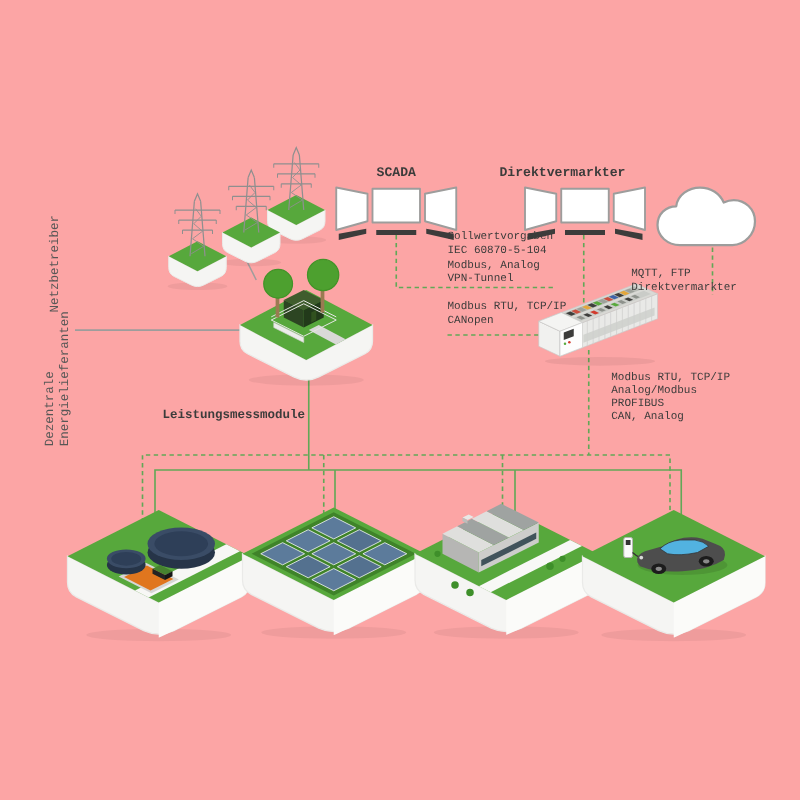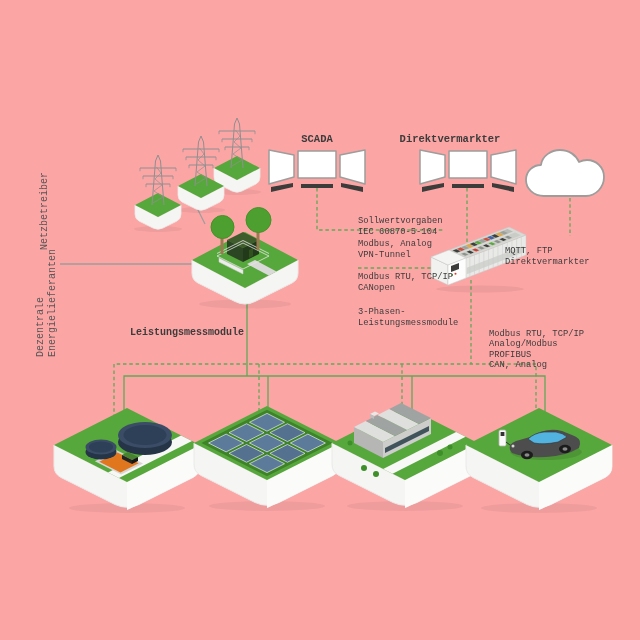--- a/index.html
+++ b/index.html
@@ -2,21 +2,21 @@
 <html><head>
 <meta charset="utf-8">
 <style>
   html,body{margin:0;padding:0;background:#ffffff;}
   .canvas{position:relative;width:640px;height:640px;background:#fca5a5;overflow:hidden;
           font-family:Liberation Mono, monospace;color:#3c3c3b;}
   .abs{position:absolute;}
   .vlabel{position:absolute;transform:rotate(-90deg);transform-origin:center;
           font-size:10px;line-height:12px;color:#575756;white-space:nowrap;}
   .node-label{position:absolute;font-size:10.5px;font-weight:bold;color:#3c3c3b;}
-  .anno{position:absolute;font-size:8.8px;line-height:11.4px;color:#3c3c3b;white-space:nowrap;margin-top:32px;}
+  .anno{position:absolute;font-size:8.8px;line-height:11.4px;color:#3c3c3b;white-space:nowrap;}
   .anno.tight{line-height:10.4px;}
   svg{display:block;}
 </style>
 </head>
 <body>
 
 <div class="canvas">
 
   <svg class="abs" style="left:0;top:0" width="640" height="640" viewBox="0 0 640 640">
     <defs>
@@ -200,24 +200,20 @@
   <div class="anno" style="left:505px;top:214px;">
     <div>MQTT, FTP</div>
     <div>Direktvermarkter</div>
   </div>
 
   <div class="anno" style="left:358px;top:240px;">
     <div>Modbus RTU, TCP/IP</div>
     <div>CANopen</div>
   </div>
 
-  <div class="anno" style="left:358px;top:275px;">
-    <div>3-Phasen-</div>
-    <div>Leistungsmessmodule</div>
-  </div>
 
   <div class="anno tight" style="left:489px;top:297px;">
     <div>Modbus RTU, TCP/IP</div>
     <div>Analog/Modbus</div>
     <div>PROFIBUS</div>
     <div>CAN, Analog</div>
   </div>
 
   <div class="node-label" style="left:130px;top:327px;width:108px;text-align:right;font-size:10px;">Leistungsmessmodule</div>
 

